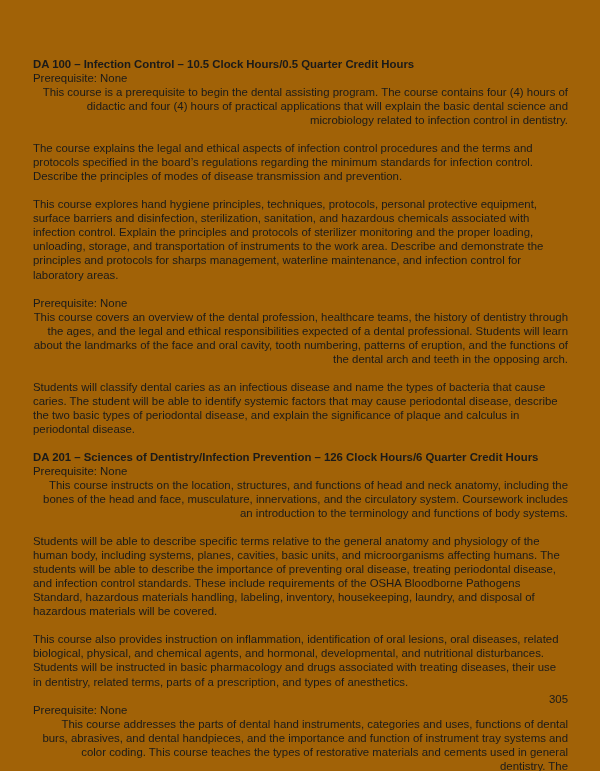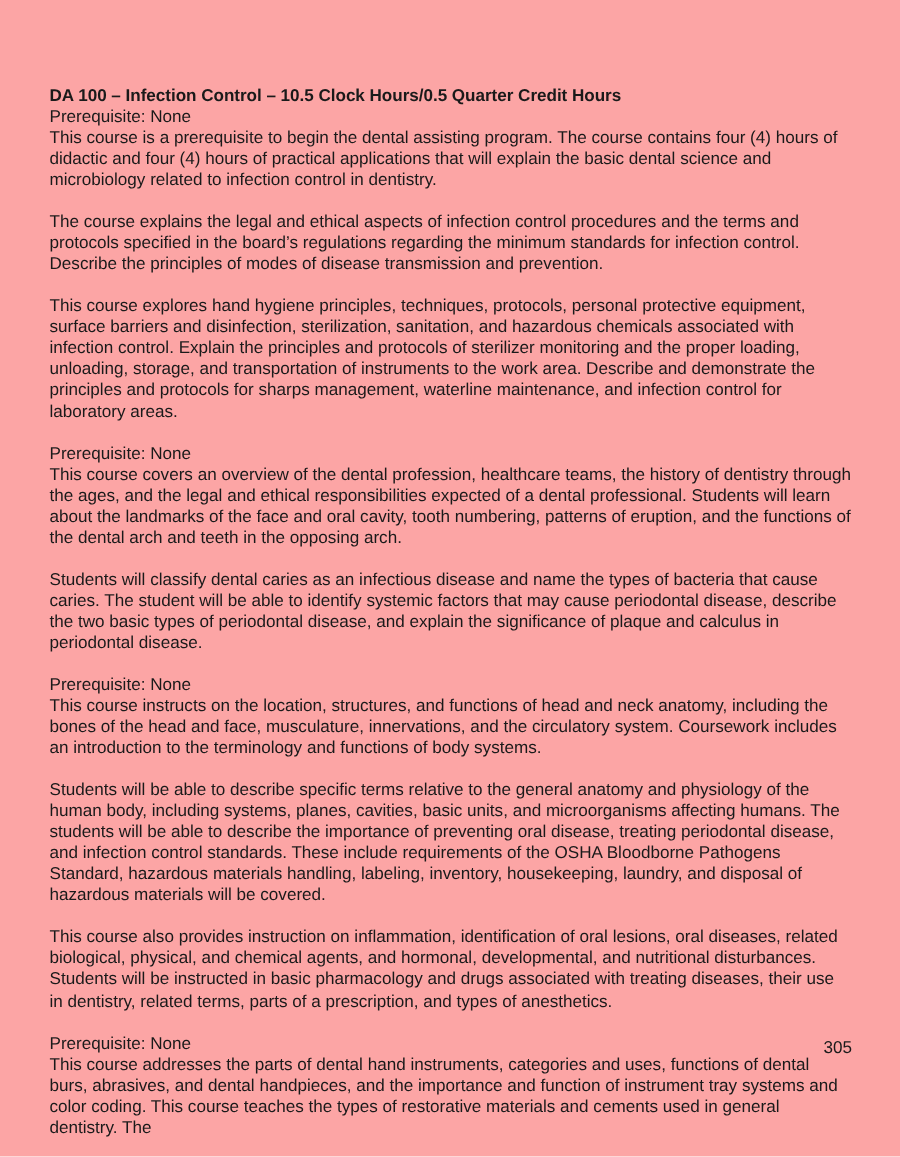--- a/index.html
+++ b/index.html
@@ -14,21 +14,21 @@
     font-family: "Liberation Sans", sans-serif;
     color: #1a1a1a;
     -webkit-font-smoothing: antialiased;
   }
   .page {
     position: absolute;
     left: 0;
     top: 0;
     width: 600px;
     height: 771px;
-    background: #fca5a5;
+    background: #a16207;
     overflow: hidden;
   }
   .content {
     position: absolute;
     left: 33px;
     top: 57px;
     width: 535px;
   }
   .course-block {
     margin: 0 0 14px 0;
@@ -50,20 +50,21 @@
     font-size: 11.4px;
     line-height: 14.05px;
     margin: 0 0 14px 0;
     text-align: left;
   }
   .para:last-child {
     margin-bottom: 0;
   }
   .para.first-after-prereq {
     margin-top: 0;
+    text-align: right;
   }
   .page-number {
     position: absolute;
     right: 32px;
     top: 692px;
     width: 40px;
     text-align: right;
     font-size: 11.4px;
     line-height: 14px;
   }
@@ -82,20 +83,21 @@
       <p class="para">This course explores hand hygiene principles, techniques, protocols, personal protective equipment, surface barriers and disinfection, sterilization, sanitation, and hazardous chemicals associated with infection control. Explain the principles and protocols of sterilizer monitoring and the proper loading, unloading, storage, and transportation of instruments to the work area. Describe and demonstrate the principles and protocols for sharps management, waterline maintenance, and infection control for laboratory areas.</p>
     </div>
 
     <div class="course-block">
       <div class="prereq">Prerequisite: None</div>
       <p class="para first-after-prereq">This course covers an overview of the dental profession, healthcare teams, the history of dentistry through the ages, and the legal and ethical responsibilities expected of a dental professional. Students will learn about the landmarks of the face and oral cavity, tooth numbering, patterns of eruption, and the functions of the dental arch and teeth in the opposing arch.</p>
       <p class="para">Students will classify dental caries as an infectious disease and name the types of bacteria that cause caries. The student will be able to identify systemic factors that may cause periodontal disease, describe the two basic types of periodontal disease, and explain the significance of plaque and calculus in periodontal disease.</p>
     </div>
 
     <div class="course-block">
+      <div class="course-heading">DA 201 – Sciences of Dentistry/Infection Prevention – 126 Clock Hours/6 Quarter Credit Hours</div>
       <div class="prereq">Prerequisite: None</div>
       <p class="para first-after-prereq">This course instructs on the location, structures, and functions of head and neck anatomy, including the bones of the head and face, musculature, innervations, and the circulatory system. Coursework includes an introduction to the terminology and functions of body systems.</p>
       <p class="para">Students will be able to describe specific terms relative to the general anatomy and physiology of the human body, including systems, planes, cavities, basic units, and microorganisms affecting humans. The students will be able to describe the importance of preventing oral disease, treating periodontal disease, and infection control standards. These include requirements of the OSHA Bloodborne Pathogens Standard, hazardous materials handling, labeling, inventory, housekeeping, laundry, and disposal of hazardous materials will be covered.</p>
       <p class="para">This course also provides instruction on inflammation, identification of oral lesions, oral diseases, related biological, physical, and chemical agents, and hormonal, developmental, and nutritional disturbances. Students will be instructed in basic pharmacology and drugs associated with treating diseases, their use in dentistry, related terms, parts of a prescription, and types of anesthetics.</p>
     </div>
 
     <div class="course-block">
       <div class="prereq">Prerequisite: None</div>
       <p class="para first-after-prereq">This course addresses the parts of dental hand instruments, categories and uses, functions of dental burs, abrasives, and dental handpieces, and the importance and function of instrument tray systems and color coding. This course teaches the types of restorative materials and cements used in general dentistry. The</p>
     </div>

